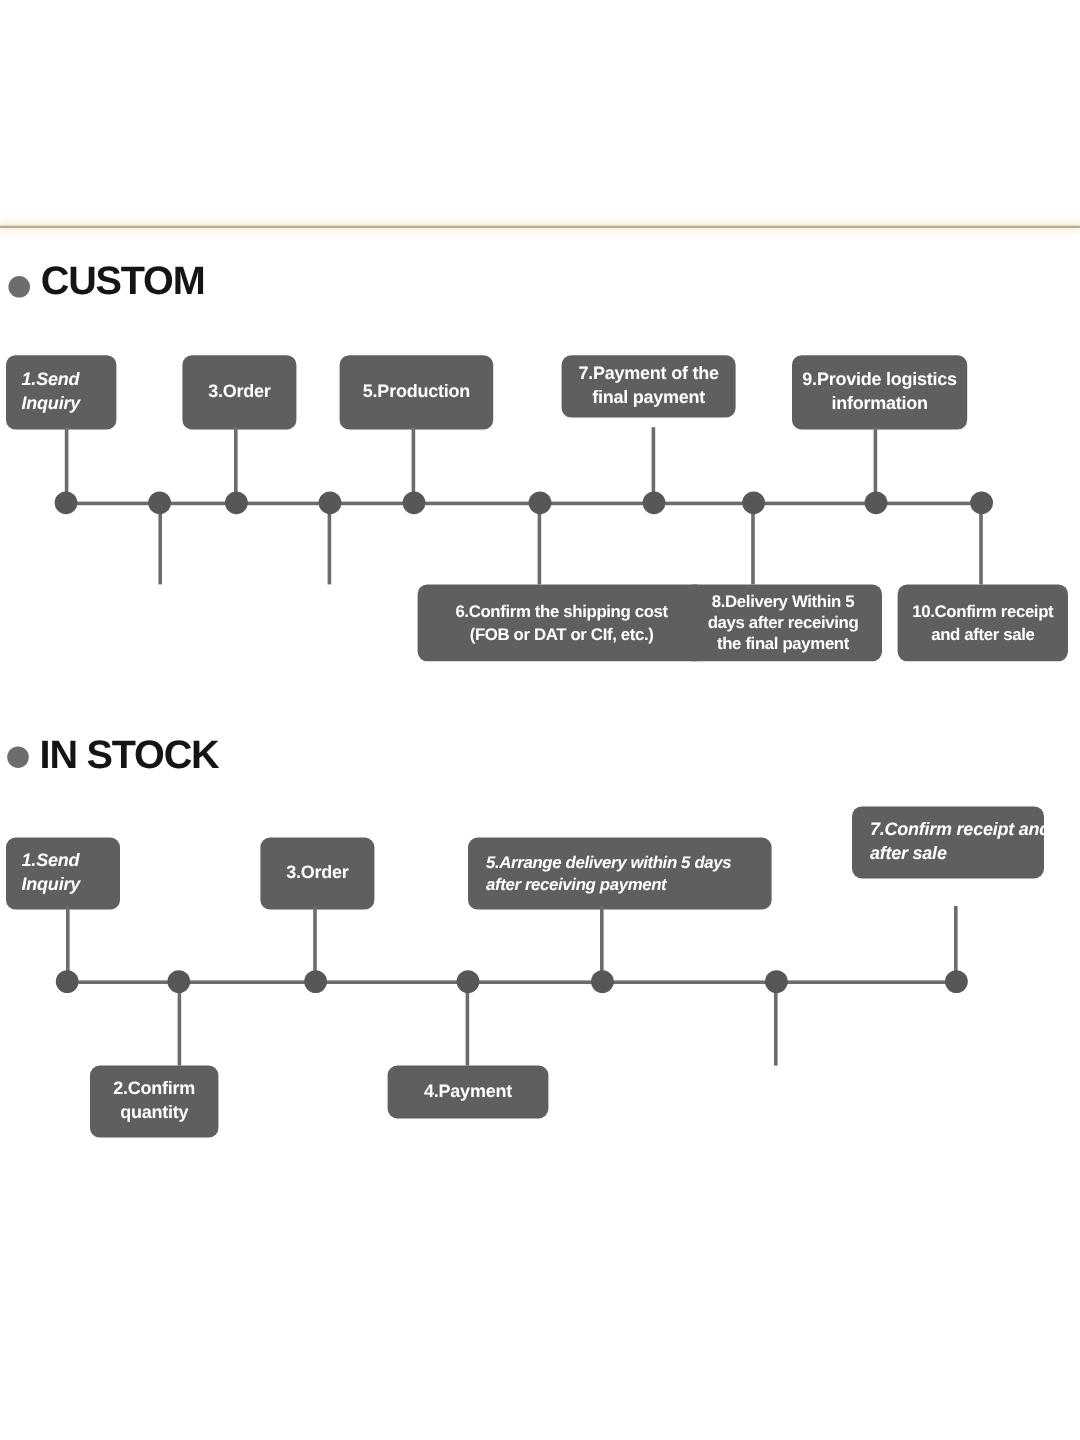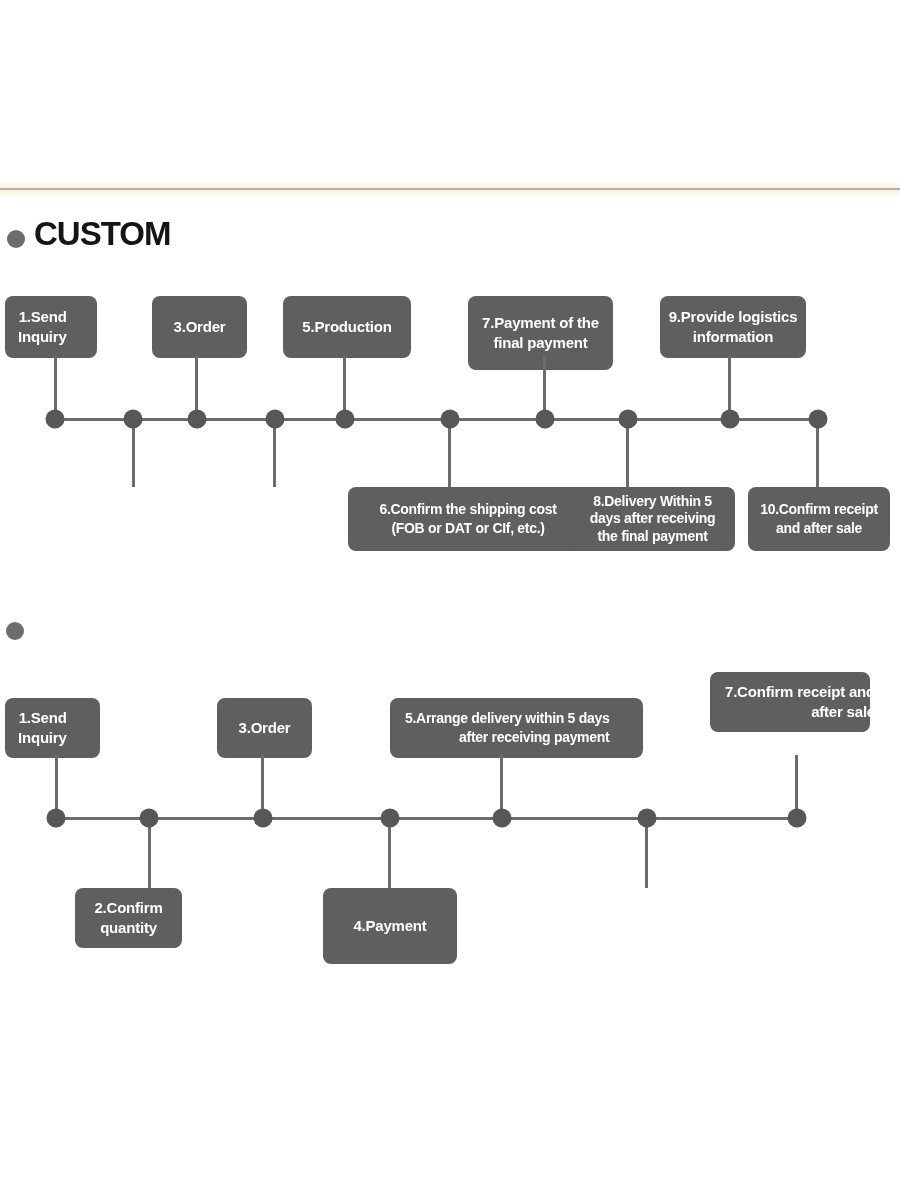--- a/index.html
+++ b/index.html
@@ -26,21 +26,21 @@
     letter-spacing:-1px;line-height:1;white-space:pre;
   }
 
   .box{
     position:absolute;background:#5f5f5f;border-radius:8px;
     color:#ffffff;font-weight:700;font-size:15px;line-height:1.35;
     letter-spacing:-0.2px;
     display:flex;align-items:center;justify-content:center;
     text-align:center;white-space:pre;padding:0 6px;box-sizing:border-box;
   }
-  .box.left{justify-content:flex-start;text-align:right;padding-left:13px;}
+  .box.left{justify-content:flex-start;text-align:left;padding-left:13px;font-style:italic;}
   .box.padL{padding-left:15px;}
   .box.small{font-size:14px;letter-spacing:-0.3px;}
   .box.tight{line-height:1.22;}
 
   .hline{position:absolute;height:3px;background:#6c6c6c;}
   .vline{position:absolute;width:3px;background:#6c6c6c;}
   .dot{
     position:absolute;width:19px;height:19px;border-radius:50%;
     background:#575757;transform:translate(-50%,-50%);
   }
@@ -52,21 +52,21 @@
 
   <div class="divider"></div>
 
   <div class="bullet" style="left:7px;top:230px"></div>
   <h2 class="heading" style="left:34px;top:217px">CUSTOM</h2>
 
   <div class="box left" style="left:5px;top:296px;width:92px;height:62px">1.Send
 Inquiry</div>
   <div class="box" style="left:152px;top:296px;width:95px;height:62px">3.Order</div>
   <div class="box" style="left:283px;top:296px;width:128px;height:62px">5.Production</div>
-  <div class="box" style="left:468px;top:296px;width:145px;height:74px">7.Payment of the
+  <div class="box" style="left:468px;top:296px;width:145px;height:52px">7.Payment of the
 final payment</div>
   <div class="box" style="left:660px;top:296px;width:146px;height:62px">9.Provide logistics
 information</div>
 
   <div class="box small" style="left:348px;top:487px;width:240px;height:64px">6.Confirm the shipping cost
 (FOB or DAT or CIf, etc.)</div>
   <div class="box small tight" style="left:570px;top:487px;width:165px;height:64px">8.Delivery Within 5
 days after receiving
 the final payment</div>
   <div class="box small" style="left:748px;top:487px;width:142px;height:64px">10.Confirm receipt
@@ -91,32 +91,33 @@
   <div class="dot" style="left:197px;top:419px"></div>
   <div class="dot" style="left:275px;top:419px"></div>
   <div class="dot" style="left:345px;top:419px"></div>
   <div class="dot" style="left:450px;top:419px"></div>
   <div class="dot" style="left:545px;top:419px"></div>
   <div class="dot" style="left:628px;top:419px"></div>
   <div class="dot" style="left:730px;top:419px"></div>
   <div class="dot" style="left:818px;top:419px"></div>
 
   <div class="bullet" style="left:6px;top:622px"></div>
+  <h2 class="heading" style="left:33px;top:612px">IN STOCK</h2>
 
   <div class="box left" style="left:5px;top:698px;width:95px;height:60px">1.Send
 Inquiry</div>
   <div class="box" style="left:217px;top:698px;width:95px;height:60px">3.Order</div>
   <div class="box left padL small" style="left:390px;top:698px;width:253px;height:60px">5.Arrange delivery within 5 days
 after receiving payment</div>
   <div class="box left padL" style="left:710px;top:672px;width:160px;height:60px">7.Confirm receipt and
 after sale</div>
 
   <div class="box" style="left:75px;top:888px;width:107px;height:60px">2.Confirm
 quantity</div>
-  <div class="box" style="left:323px;top:888px;width:134px;height:76px">4.Payment</div>
+  <div class="box" style="left:323px;top:888px;width:134px;height:44px">4.Payment</div>
 
   <div class="hline" style="left:56px;top:817px;width:741px"></div>
 
   <div class="vline" style="left:55px;top:755px;height:62px"></div>
   <div class="vline" style="left:261px;top:755px;height:62px"></div>
   <div class="vline" style="left:500px;top:755px;height:62px"></div>
   <div class="vline" style="left:795px;top:755px;height:62px"></div>
 
   <div class="vline" style="left:148px;top:820px;height:68px"></div>
   <div class="vline" style="left:388px;top:820px;height:68px"></div>

